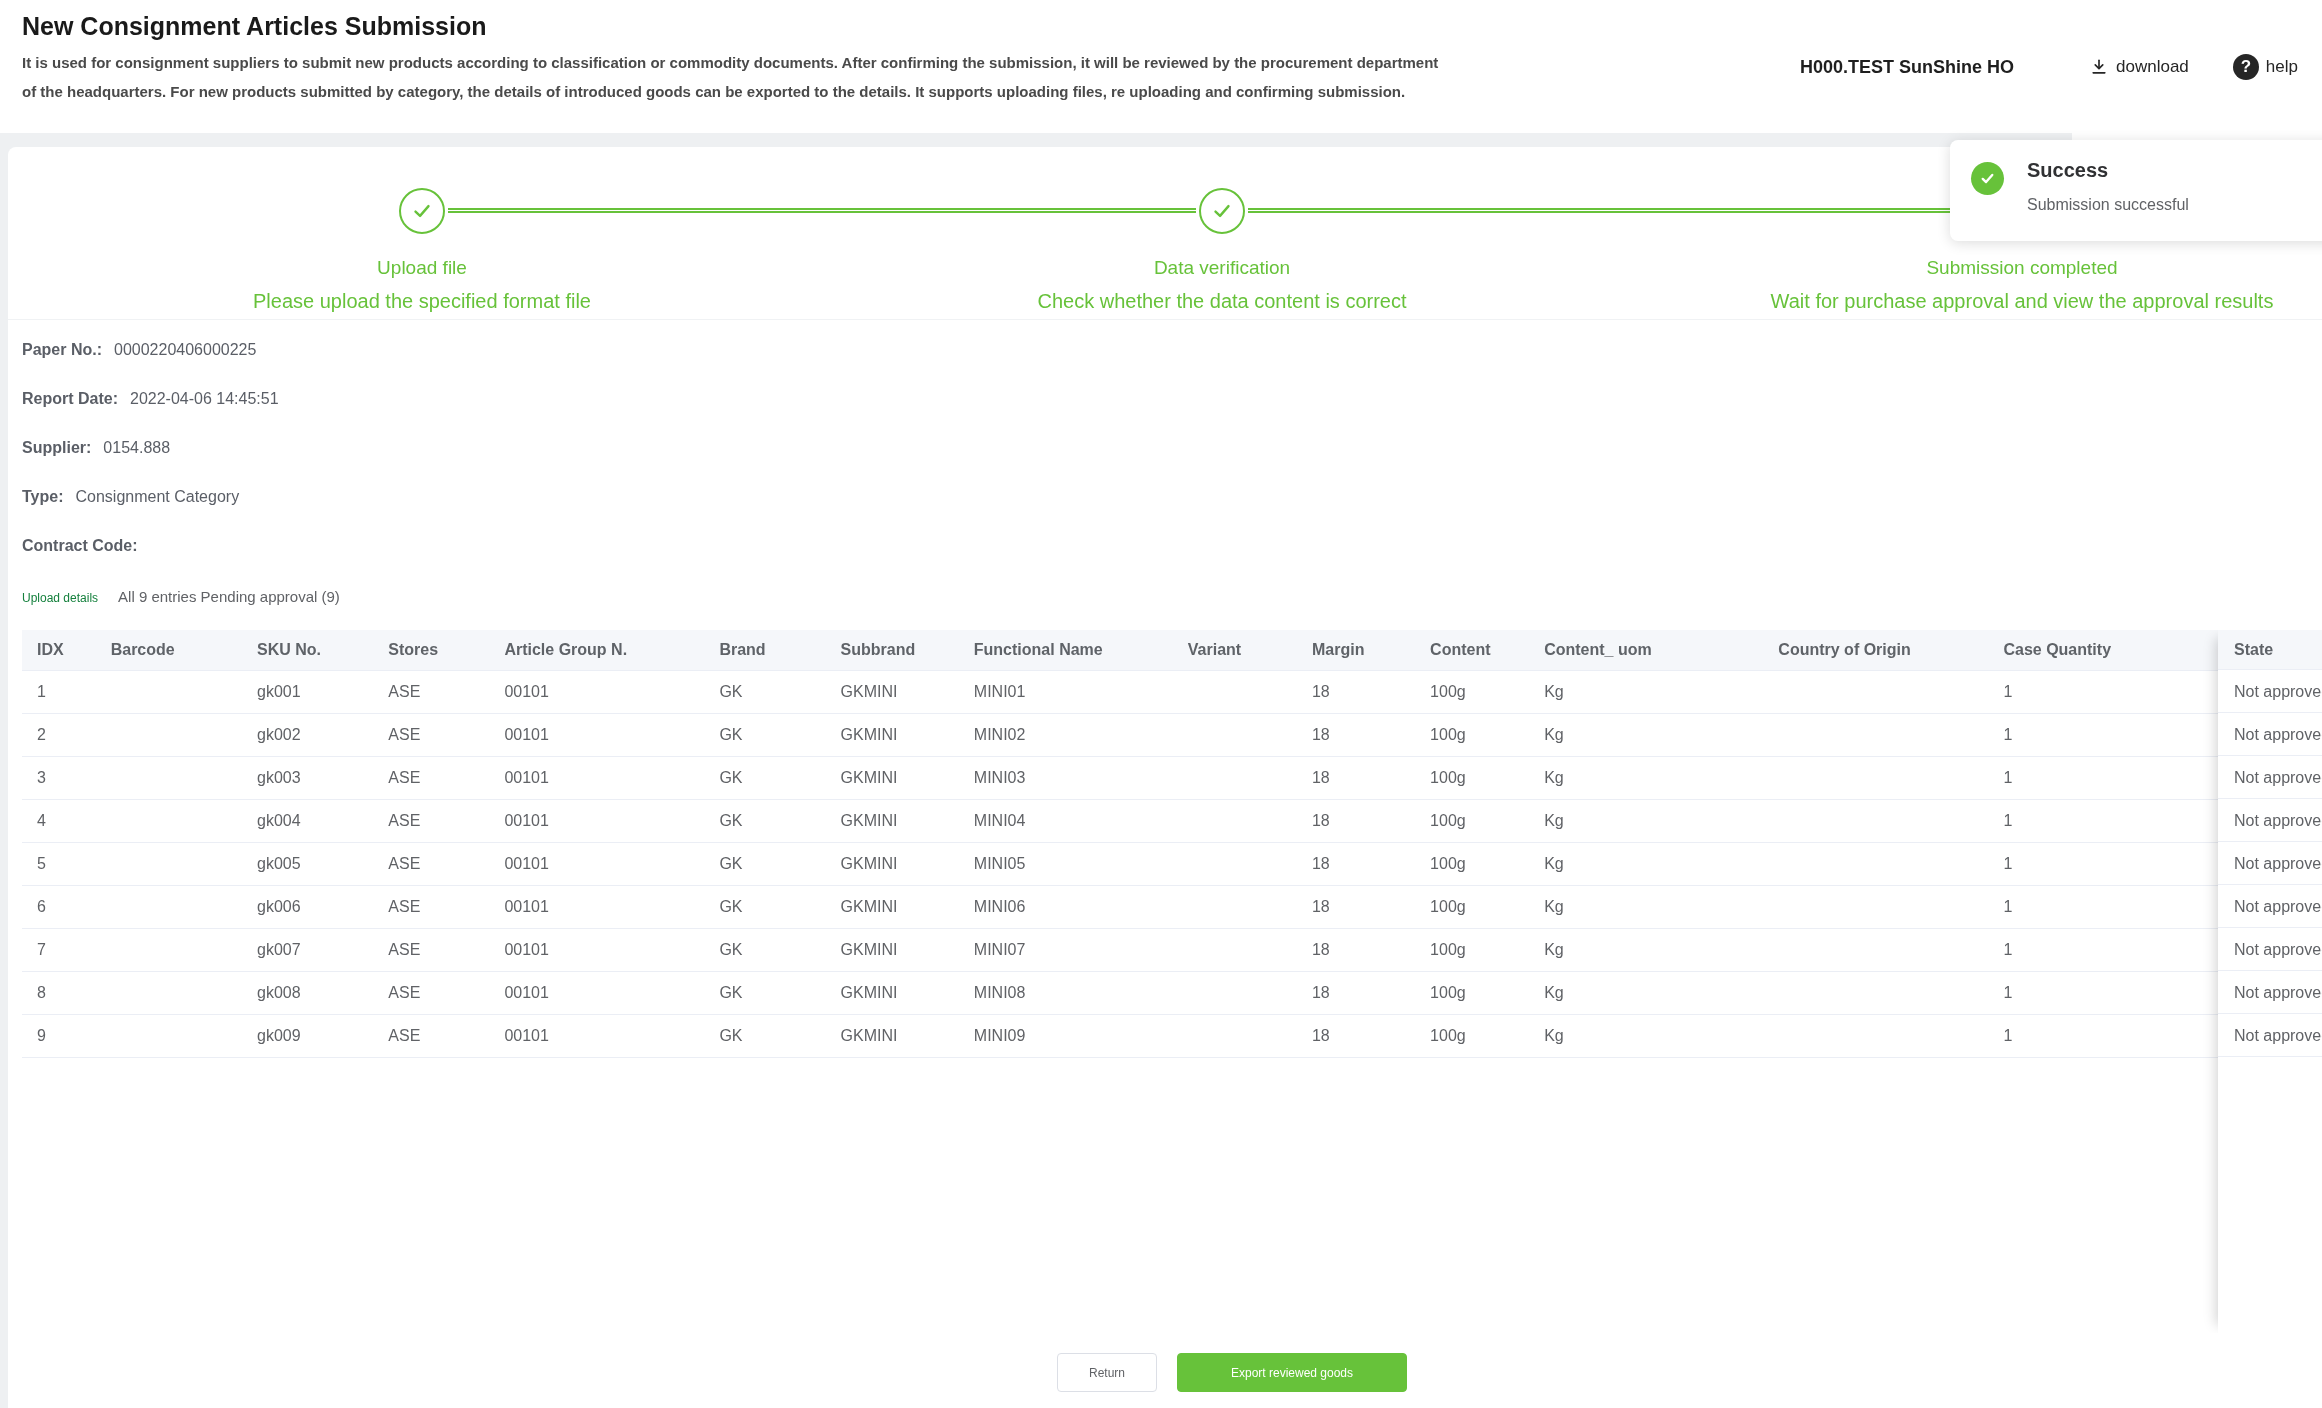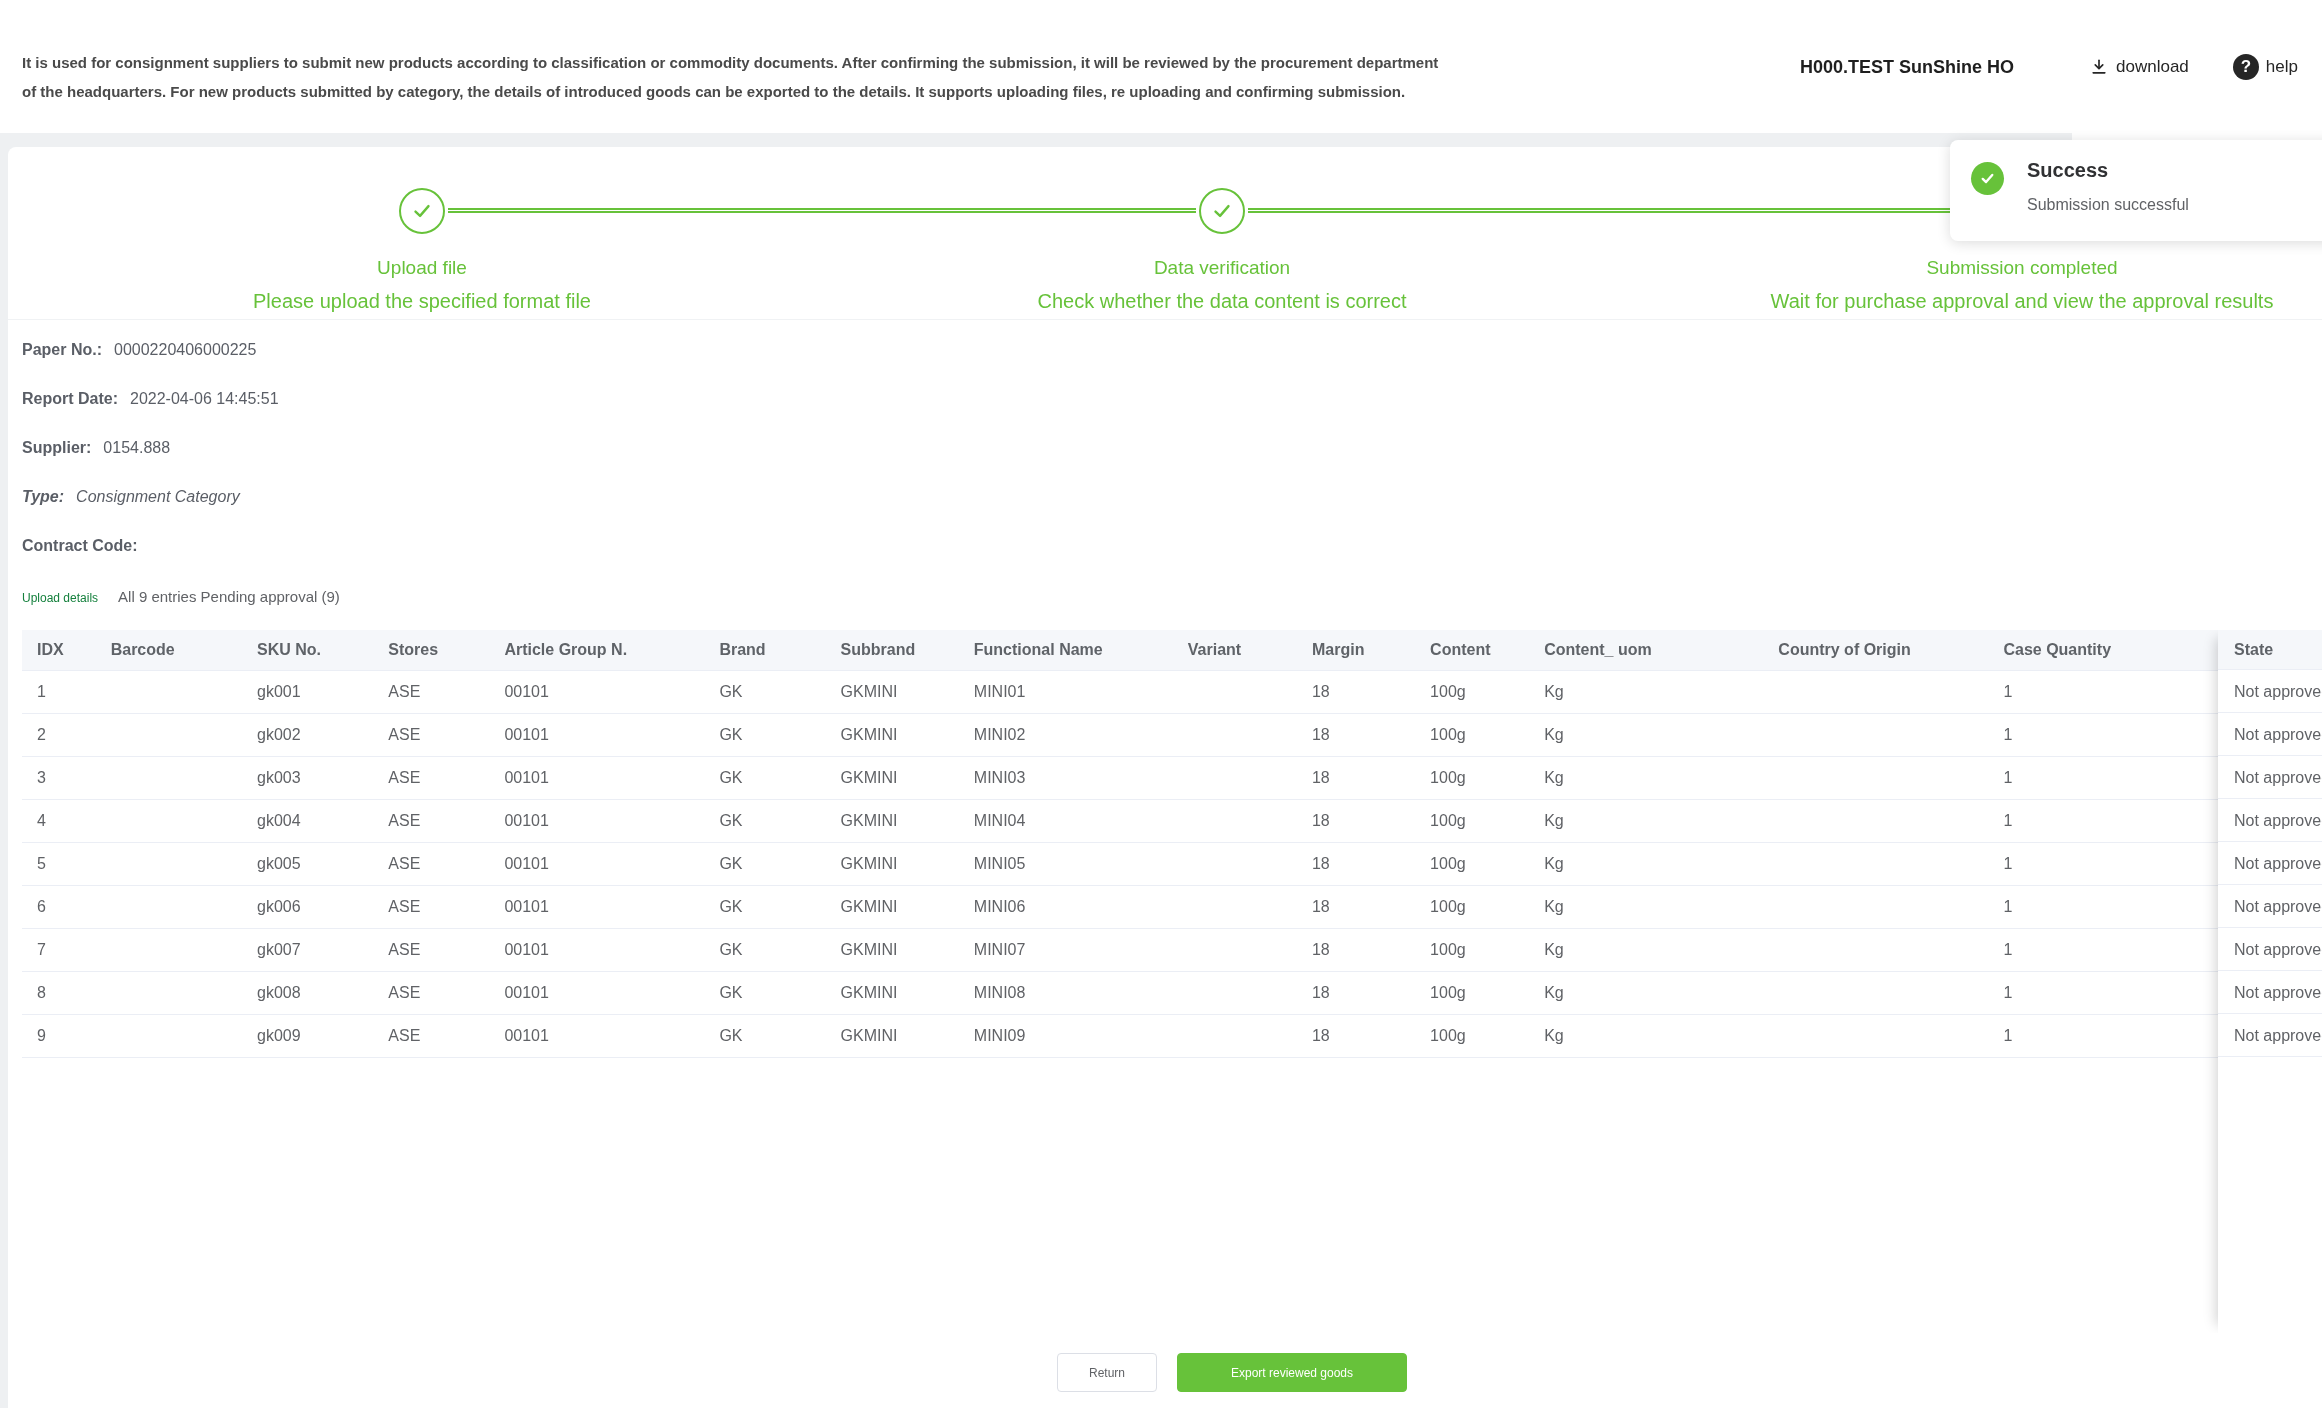--- a/index.html
+++ b/index.html
@@ -53,20 +53,21 @@
   
   .toast { position:absolute; left:1950px; top:140px; width:410px; height:101px; background:#fff; border-radius:8px; box-shadow:0 2px 14px rgba(0,0,0,0.14); z-index:20; }
   .toast-icon { position:absolute; left:21px; top:22px; width:33px; height:33px; border-radius:50%; background:#67c23a; display:flex; align-items:center; justify-content:center; }
   .toast-title { position:absolute; left:77px; top:19px; font-size:20px; font-weight:700; color:#303133; }
   .toast-msg { position:absolute; left:77px; top:56px; font-size:16px; color:#606266; }
 </style>
 </head>
 <body>
 
 <div class="page-header">
+  <div class="page-title">New Consignment Articles Submission</div>
   <div class="page-desc">
     <div>It is used for consignment suppliers to submit new products according to classification or commodity documents. After confirming the submission, it will be reviewed by the procurement department</div>
     <div>of the headquarters. For new products submitted by category, the details of introduced goods can be exported to the details. It supports uploading files, re uploading and confirming submission.</div>
   </div>
   <div class="header-right">
     <span class="org-name">H000.TEST SunShine HO</span>
     <span class="hdr-link">
       <span style="display:flex;">
         <svg width="20" height="20" viewBox="0 0 24 24" fill="none" stroke="#262626" stroke-width="2" stroke-linecap="round" stroke-linejoin="round">
           <path d="M12 4 v9"></path>
@@ -117,21 +118,21 @@
 
     <div class="field" style="top:194px;">
       <b>Paper No.:</b><span>0000220406000225</span>
     </div>
     <div class="field" style="top:243px;">
       <b>Report Date:</b><span>2022-04-06 14:45:51</span>
     </div>
     <div class="field" style="top:292px;">
       <b>Supplier:</b><span>0154.888</span>
     </div>
-    <div class="field" style="top:341px;font-style:italic;">
+    <div class="field" style="top:341px;">
       <b>Type:</b><span>Consignment Category</span>
     </div>
     <div class="field" style="top:390px;">
       <b>Contract Code:</b><span></span>
     </div>
 
     <div class="upload-details">
       <span class="ud-title">Upload details</span>
       <span class="ud-summary">All 9 entries Pending approval (9)</span>
     </div>

